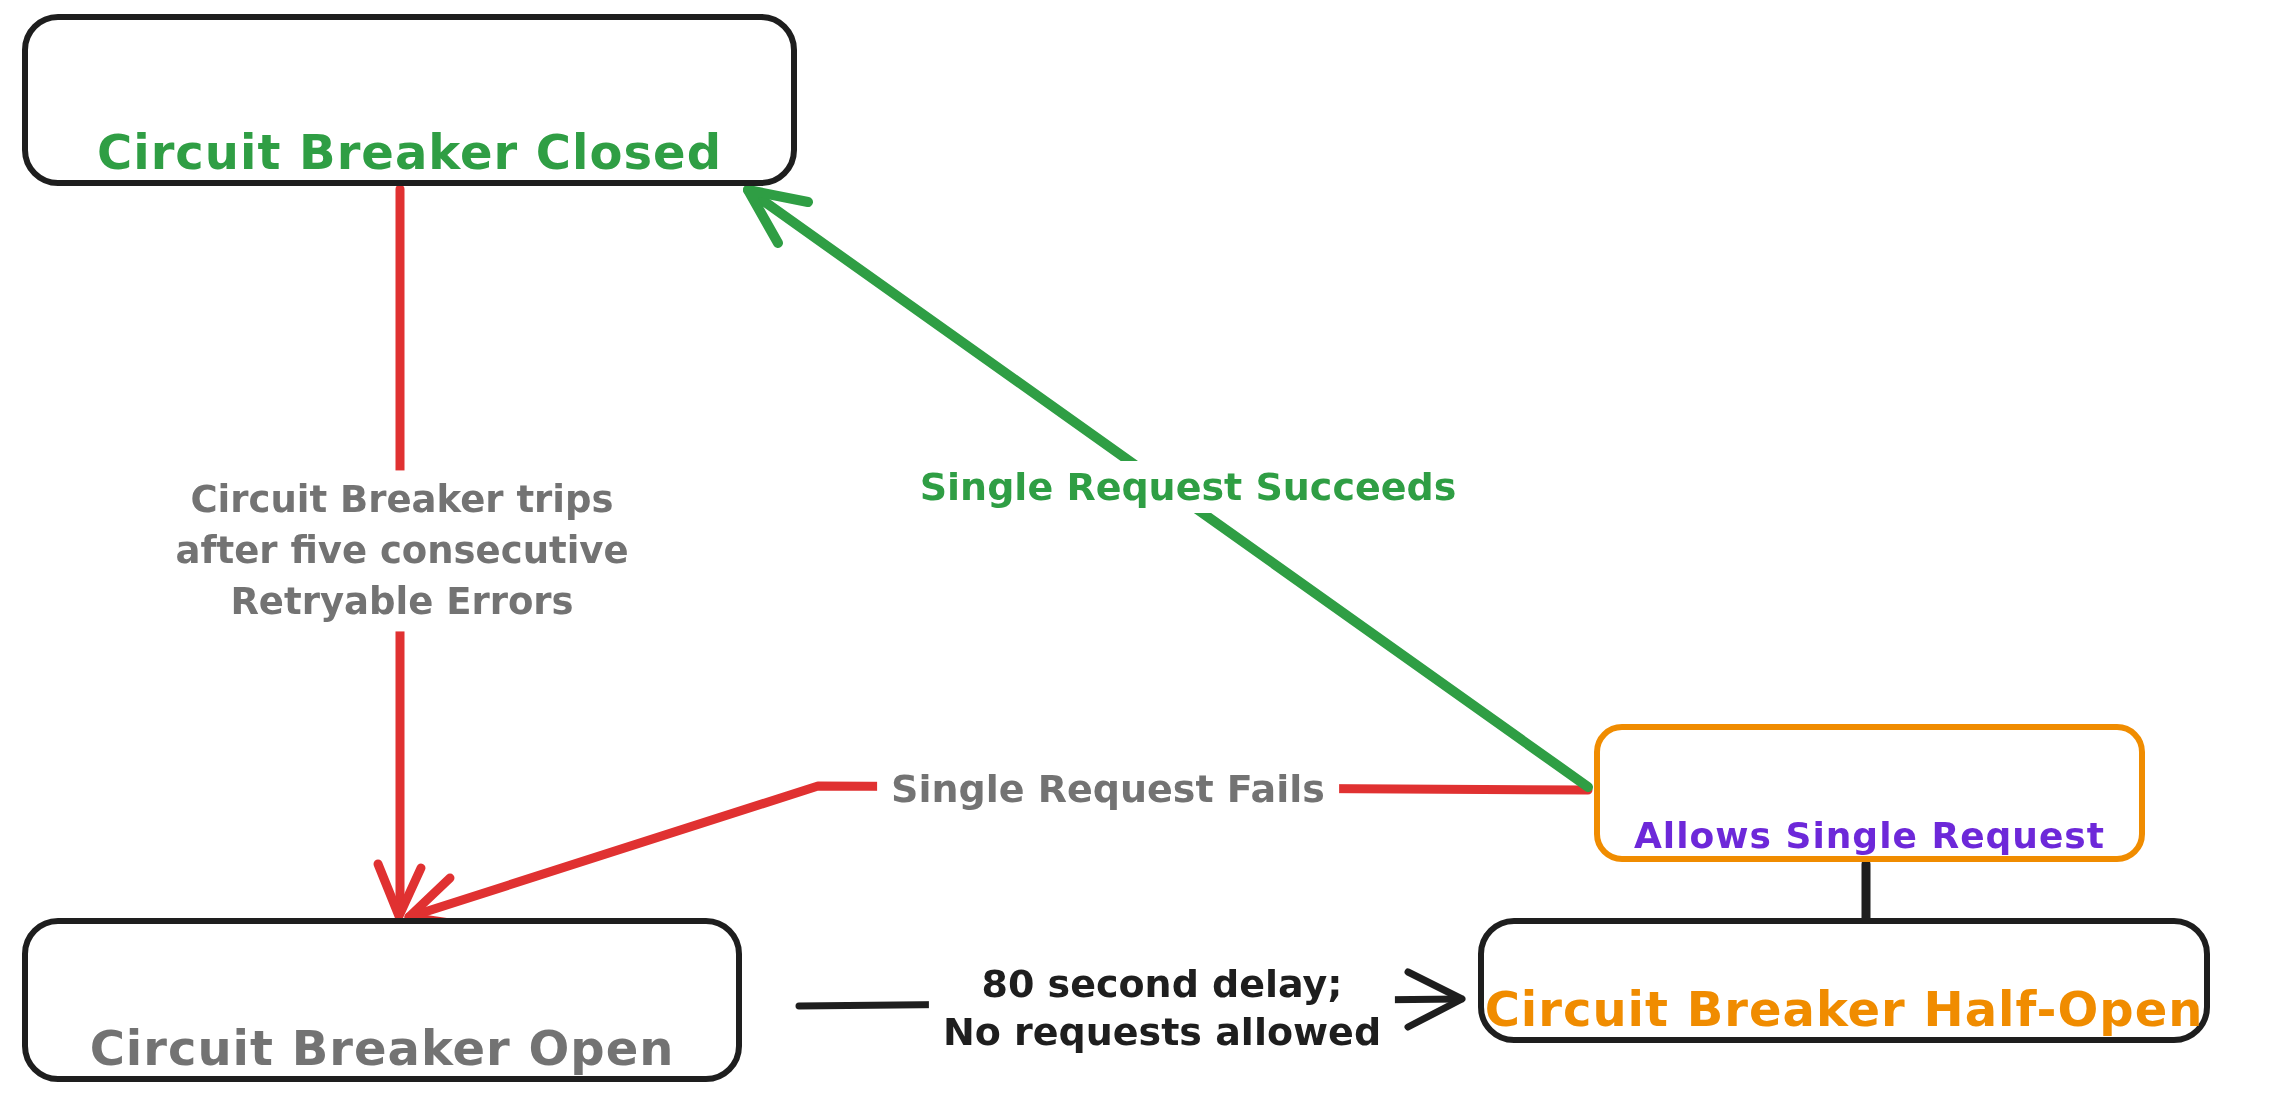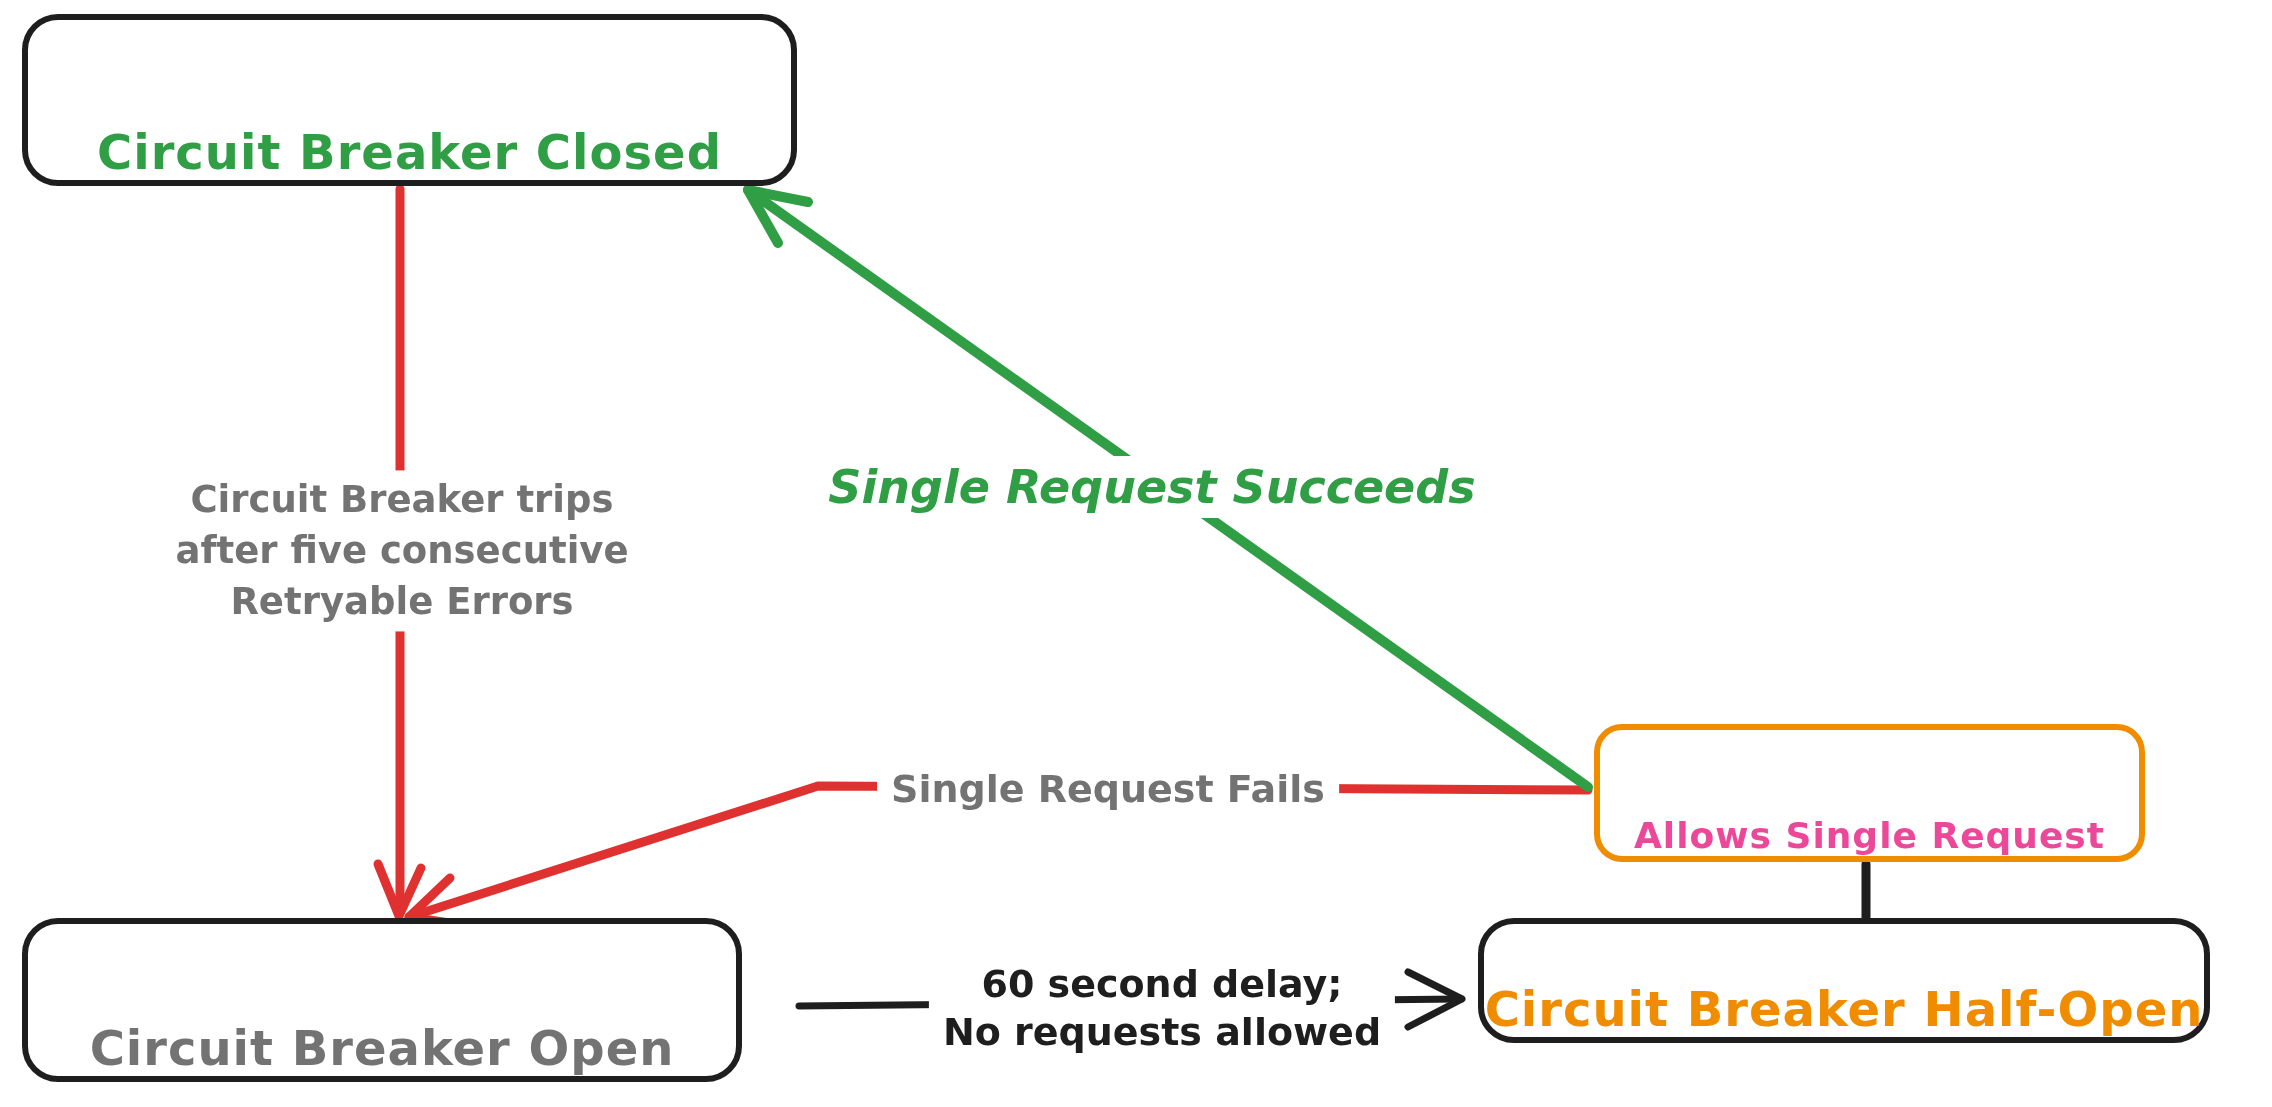--- a/index.html
+++ b/index.html
@@ -41,21 +41,21 @@
   .box-closed   { left: 22px;   top: 14px;  width: 775px; height: 172px; }
   .box-open     { left: 22px;   top: 918px; width: 720px; height: 164px; }
   .box-halfopen { left: 1478px; top: 918px; width: 732px; height: 125px; }
   .box-allows {
     left: 1594px; top: 724px; width: 551px; height: 138px;
     border: 6px solid #f08c00;
     border-radius: 28px;
   }
   .box-allows .label {
     font-size: 36px;
-    color: #ec4899;
+    color: #6d28d9;
   }
   .txt-green  { color: #2f9e44; }
   .txt-red    { color: #737373; }
   .txt-orange { color: #f08c00; }
   .txt-black  { color: #1e1e1e; }
 
   .edge-label {
     position: absolute;
     transform: translate(-50%, -50%);
     background: #ffffff;
@@ -64,23 +64,22 @@
     white-space: nowrap;
     padding: 4px 14px;
   }
   .edge-label .line { display: block; }
   .label-trip {
     left: 402px; top: 551px;
     font-size: 37px;
     line-height: 1.38;
   }
   .label-succeeds {
-    left: 1152px; top: 487px;
-    font-size: 46px;
-    font-style: italic;
+    left: 1188px; top: 487px;
+    font-size: 38px;
   }
   .label-fails {
     left: 1108px; top: 789px;
     font-size: 38px;
   }
   .label-delay {
     left: 1162px; top: 1008px;
     font-size: 38px;
     line-height: 1.25;
   }
@@ -135,17 +134,17 @@
     <span class="line">Circuit Breaker trips</span>
     <span class="line">after five consecutive</span>
     <span class="line">Retryable Errors</span>
   </div>
 
   <div class="edge-label label-succeeds txt-green">Single Request Succeeds</div>
 
   <div class="edge-label label-fails txt-red">Single Request Fails</div>
 
   <div class="edge-label label-delay txt-black">
-    <span class="line">60 second delay;</span>
+    <span class="line">80 second delay;</span>
     <span class="line">No requests allowed</span>
   </div>
 
 </div>
 
 </body></html>

